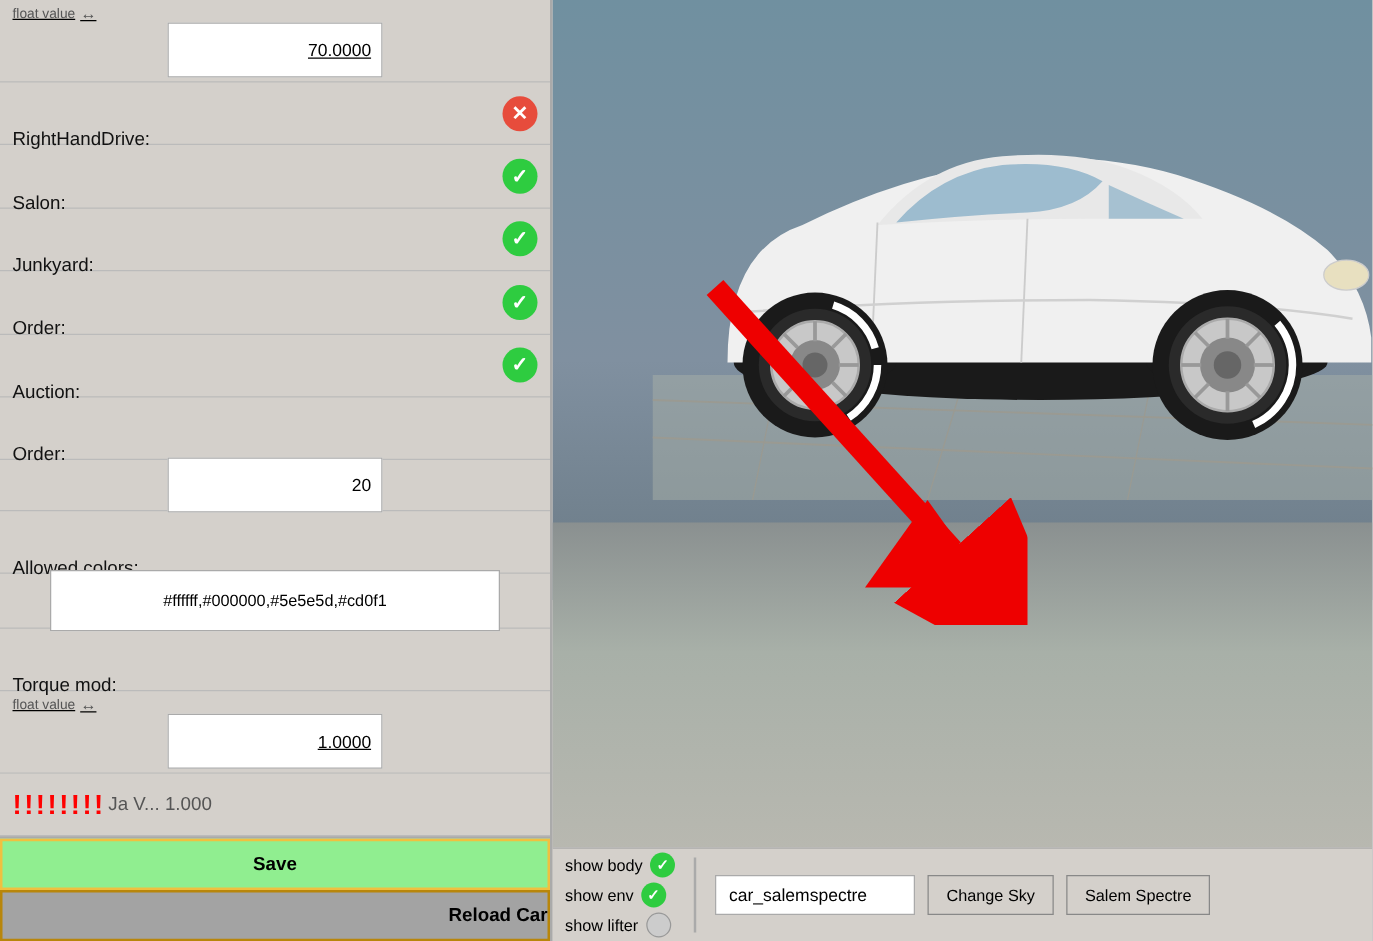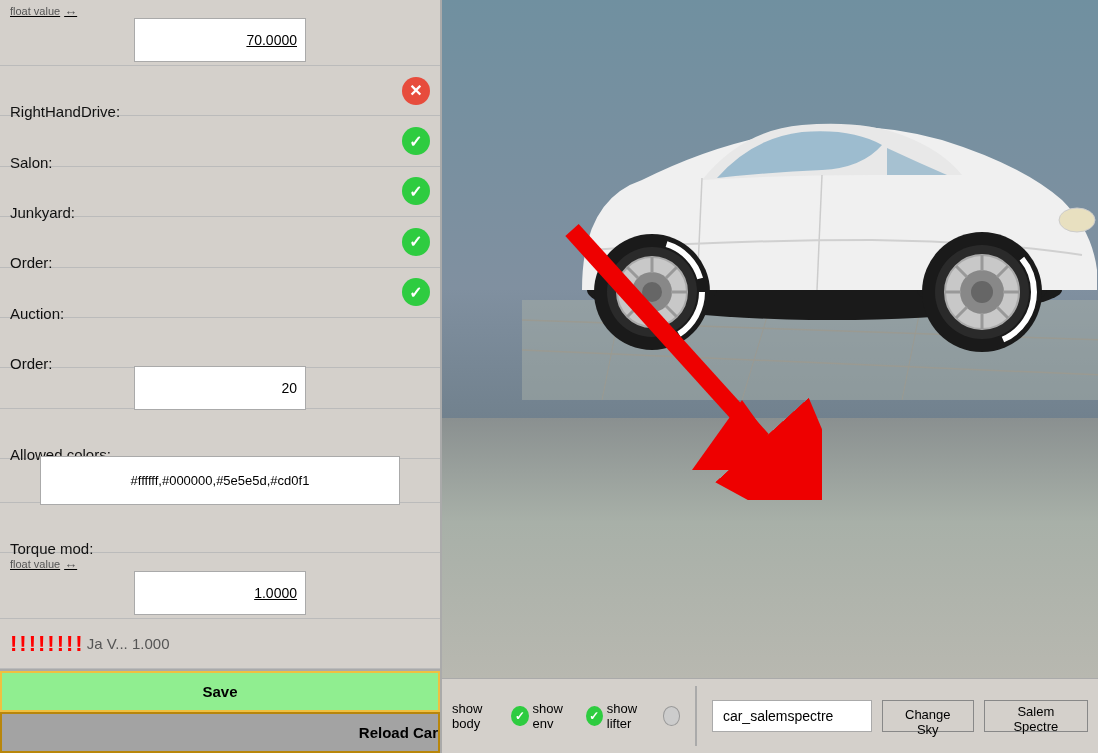--- a/index.html
+++ b/index.html
@@ -231,21 +231,21 @@
       color: white;
     }
 
     .circle-toggle-gray {
       background: #ccc;
       border: 1px solid #999;
     }
 
     .show-toggles-col {
       display: flex;
-      flex-direction: row;
+      flex-direction: column;
       gap: 4px;
     }
 
     .car-name-input {
       background: white;
       border: 1px solid #aaa;
       padding: 5px 10px;
       font-size: 14px;
       width: 160px;
       height: 32px;

